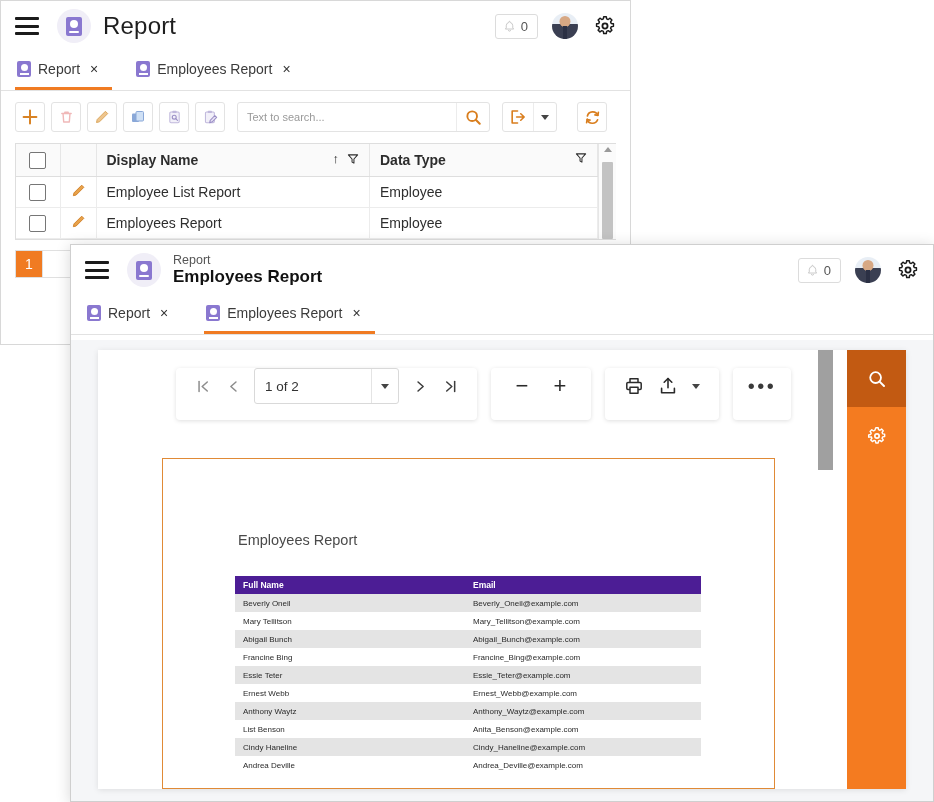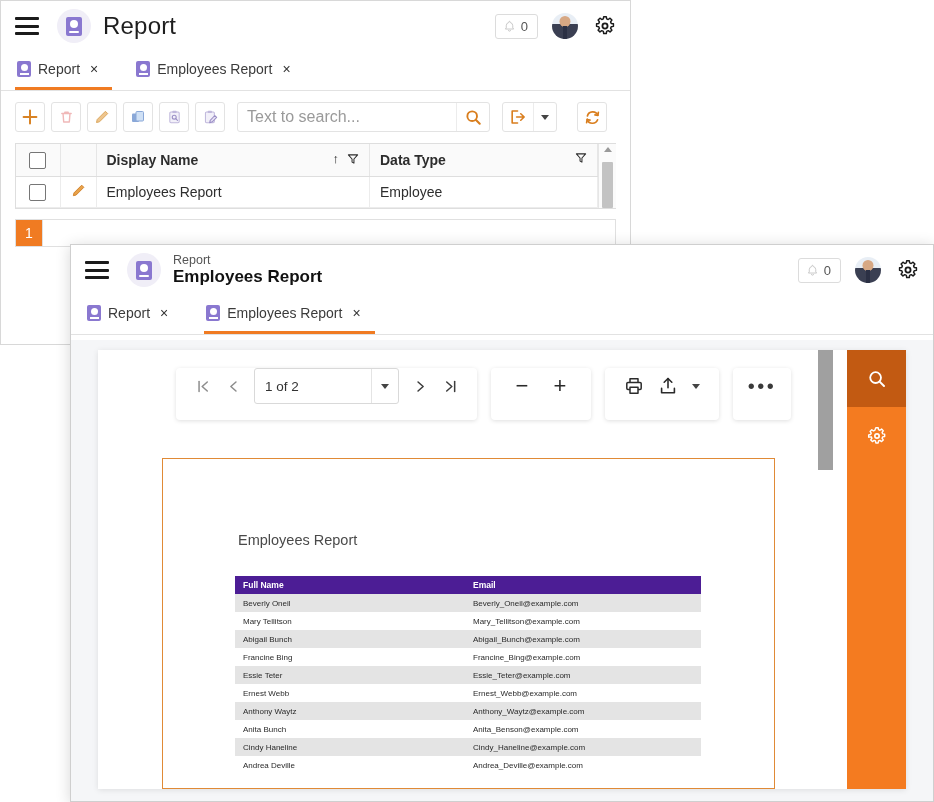--- a/index.html
+++ b/index.html
@@ -165,21 +165,21 @@
   .search-wrap {
     display: flex; align-items: center;
     border: 1px solid #e3e3e3; border-radius: 3px;
     height: 30px; box-sizing: border-box;
     background: #fff; overflow: hidden;
     margin-left: 6px;
   }
   .search-input {
     border: none; outline: none;
     width: 200px; height: 100%;
-    padding: 0 9px; font-size: 16px; color: #333;
+    padding: 0 9px; font-size: 11px; color: #333;
     font-family: "Liberation Sans", sans-serif;
     background: transparent;
   }
   .search-input::placeholder { color: #9a9a9a; }
   .search-go {
     width: 32px; height: 100%;
     display: flex; align-items: center; justify-content: center;
     border-left: 1px solid #ececec; cursor: pointer;
   }
   .split-btn {
@@ -574,20 +574,32 @@
         <tbody>
           <tr>
             <td class="col-check">
               <span class="chk"></span>
             </td>
             <td class="col-edit">
               <svg width="15" height="15" viewBox="0 0 16 16">
                 <path d="M11.4 2.3l2.3 2.3-8.2 8.2-3 .7.7-3z" fill="#e8a24a" stroke="#cf7f28" stroke-width="1"></path>
               </svg>
             </td>
+            <td>Employee List Report</td>
+            <td>Employee</td>
+          </tr>
+          <tr>
+            <td class="col-check">
+              <span class="chk"></span>
+            </td>
+            <td class="col-edit">
+              <svg width="15" height="15" viewBox="0 0 16 16">
+                <path d="M11.4 2.3l2.3 2.3-8.2 8.2-3 .7.7-3z" fill="#e8a24a" stroke="#cf7f28" stroke-width="1"></path>
+              </svg>
+            </td>
             <td>Employees Report</td>
             <td>Employee</td>
           </tr>
         </tbody>
       </table>
 
       <div class="grid-scrollbar">
         <div class="grid-scroll-up">
           <span class="tri-up"></span>
         </div>
@@ -752,21 +764,21 @@
             </tr>
             <tr>
               <td>Ernest Webb</td>
               <td>Ernest_Webb@example.com</td>
             </tr>
             <tr>
               <td>Anthony Waytz</td>
               <td>Anthony_Waytz@example.com</td>
             </tr>
             <tr>
-              <td>Anita Bunch</td>
+              <td>List Benson</td>
               <td>Anita_Benson@example.com</td>
             </tr>
             <tr>
               <td>Cindy Haneline</td>
               <td>Cindy_Haneline@example.com</td>
             </tr>
             <tr>
               <td>Andrea Deville</td>
               <td>Andrea_Deville@example.com</td>
             </tr>

